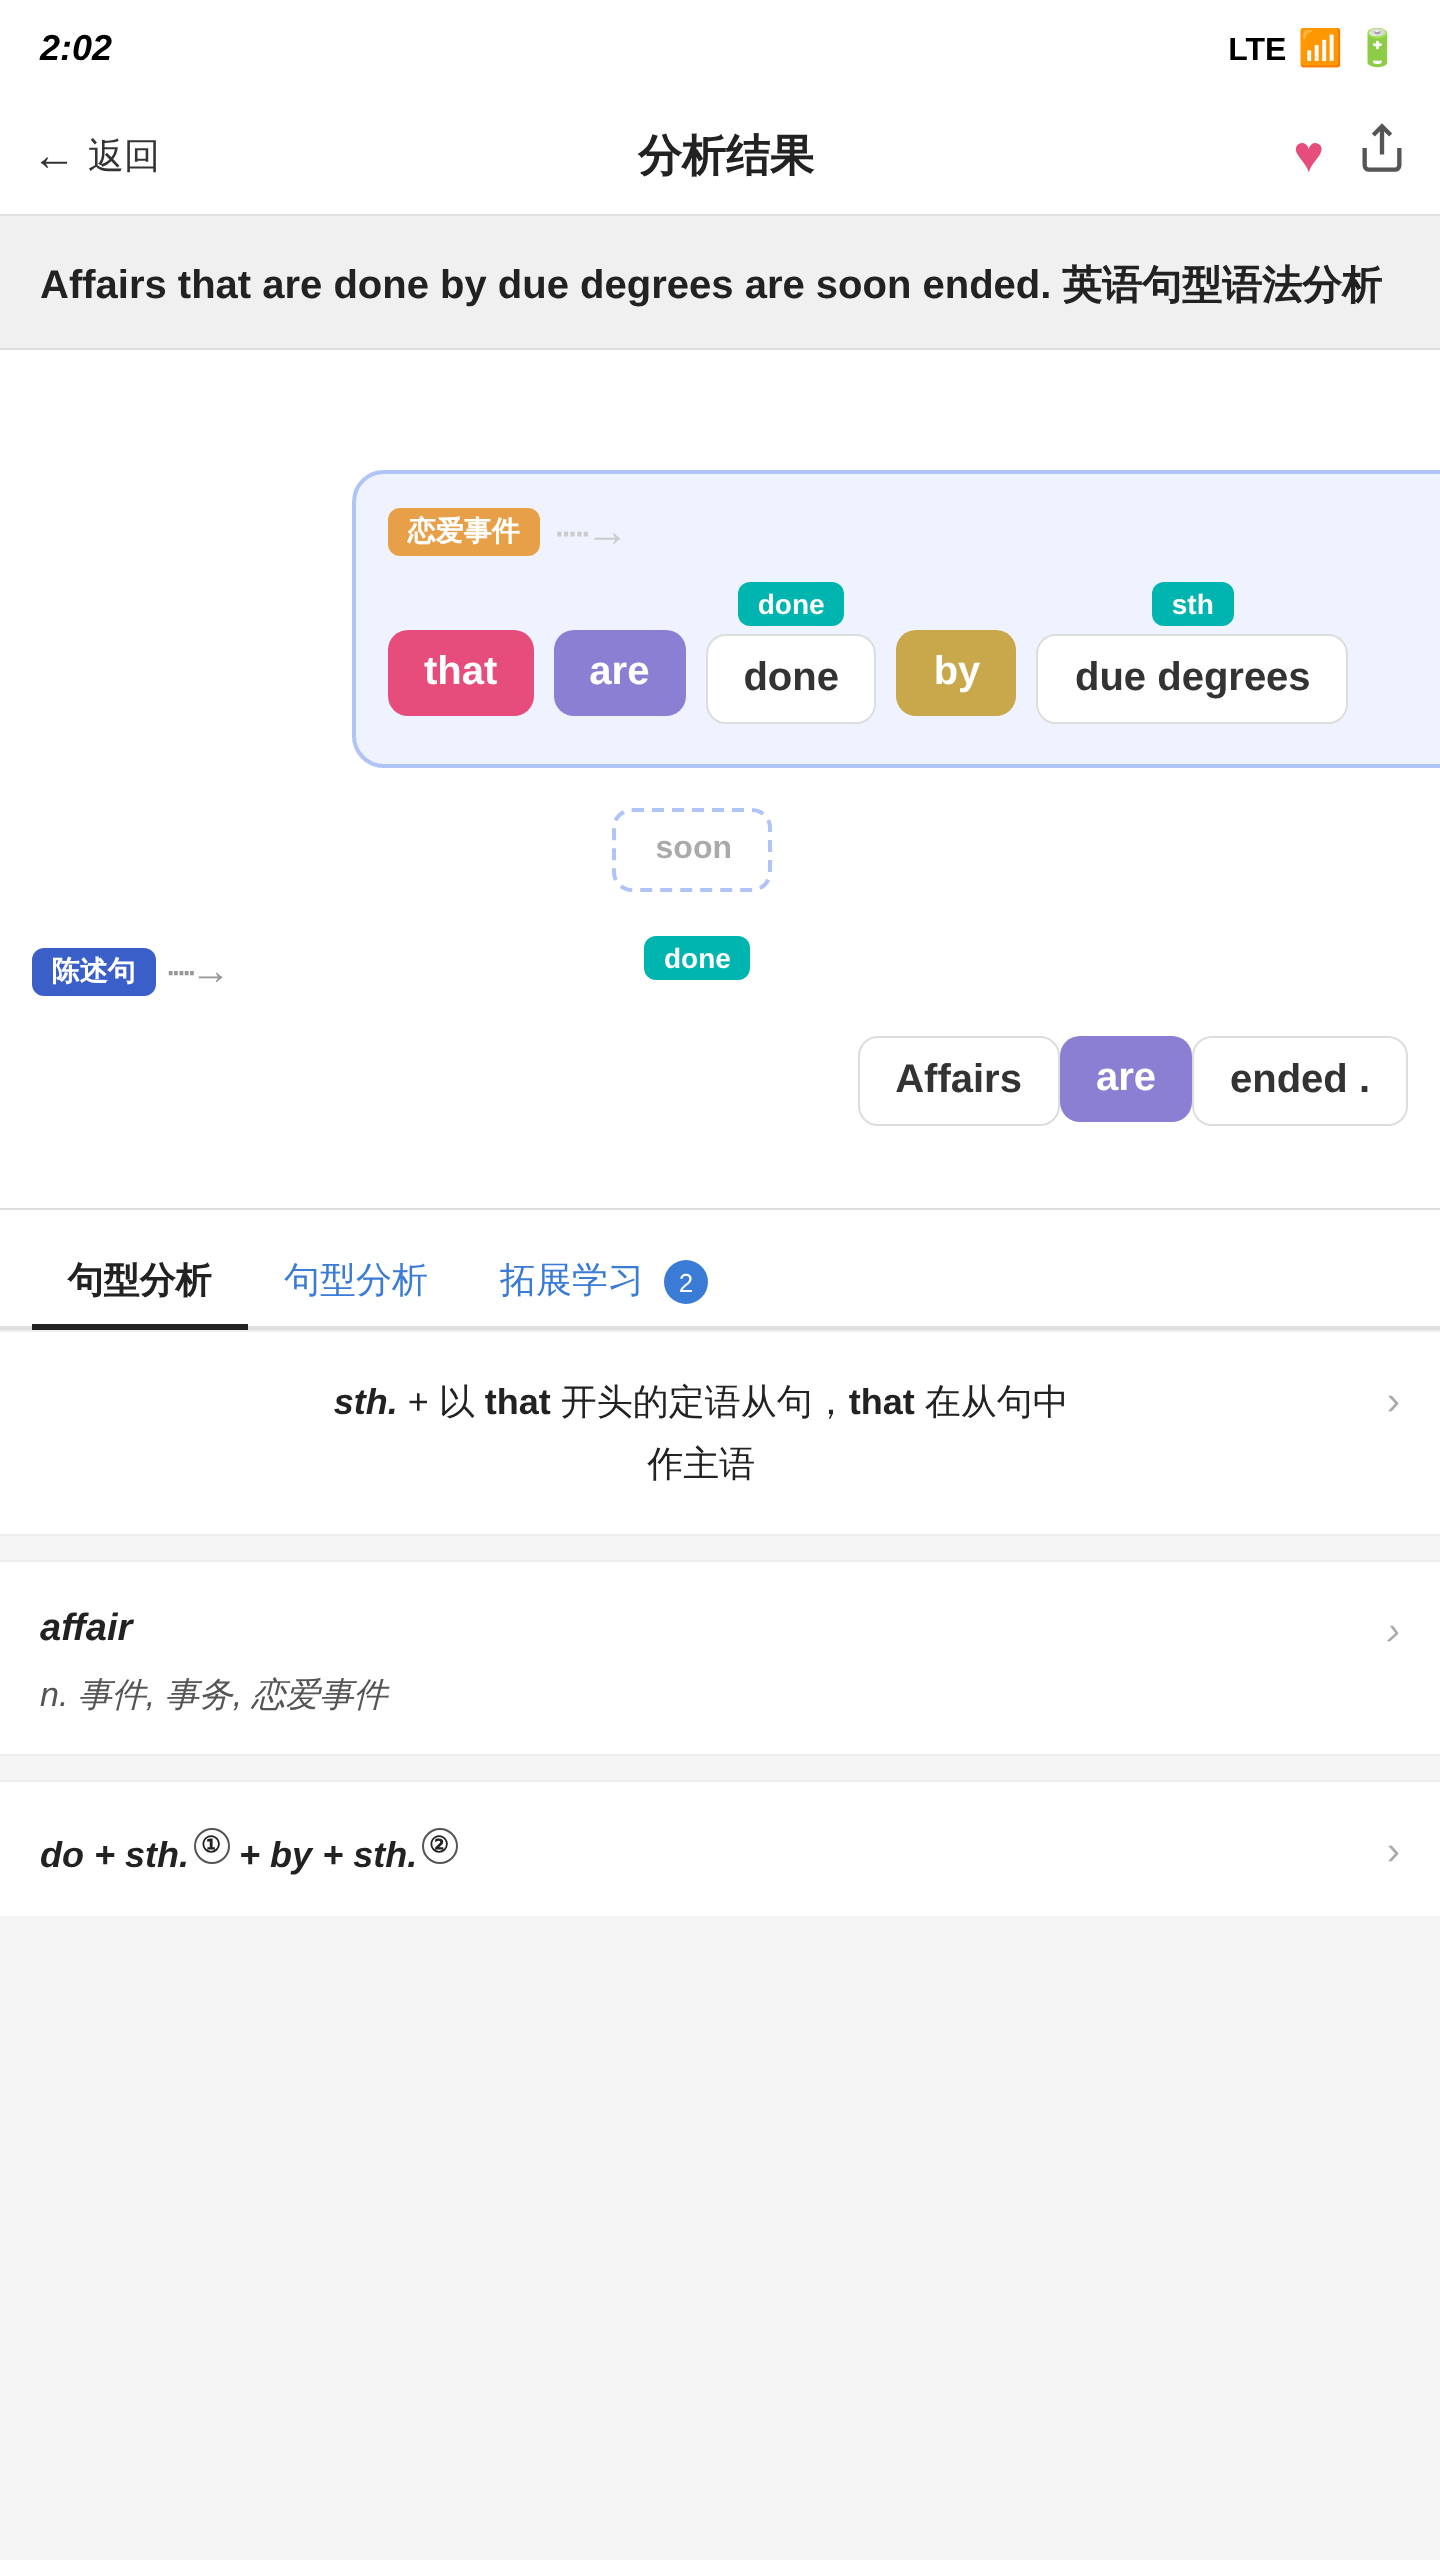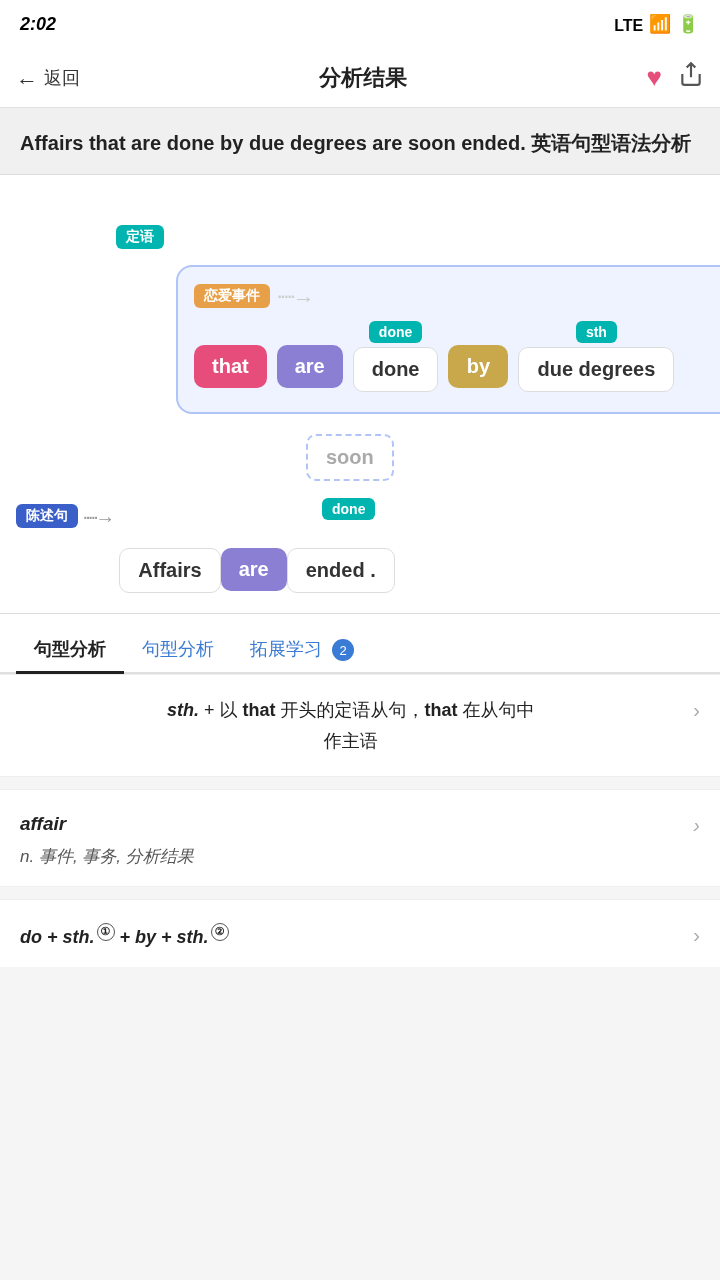--- a/index.html
+++ b/index.html
@@ -141,21 +141,21 @@
     }
     .token-pink { background: #e74d7a; color: #fff; }
     .token-purple { background: #8b7fd4; color: #fff; }
     .token-white { background: #fff; color: #333; border: 1.5px solid #ddd; }
     .token-tan { background: #c8a84b; color: #fff; }
     .token-wide { min-width: 130px; }
     .soon-box {
       border: 2px dashed #b0c4f8;
       border-radius: 10px;
       padding: 10px 18px;
-      font-size: 20px;
+      font-size: 16px;
       color: #aaa;
       font-weight: 600;
       background: #fff;
       min-width: 80px;
       text-align: right;
     }
 
     
     .tabs-bar {
       background: #fff;
@@ -315,23 +315,20 @@
   <div class="sentence-header-text">
     <span><strong>Affairs that are done by due degrees are soon ended.</strong></span>
     <span> 英语句型语法分析</span>
   </div>
 </div>
 
 <div class="diagram-area">
 
   <div class="diagram-relative-wrapper">
 
-    <div style="margin-left: 100px; margin-bottom: 6px;">
-      <span class="label-badge badge-teal">定语</span>
-    </div>
 
     <div style="position:relative; margin-left: 80px; width: 590px;">
       <div class="relative-clause-container">
 
         
         <div class="dycj-label">
           <span class="label-badge badge-orange">恋爱事件</span>
           <span class="arrow-dashed" style="color:#ccc; font-size:22px; letter-spacing:-4px;">·····→</span>
         </div>
 
@@ -369,21 +366,21 @@
     <div style="position:relative; margin-top: 0;">
 
       <div style="position: absolute; left: 290px; top: -10px; z-index:2;">
         <div class="soon-box">soon</div>
       </div>
 
       <div style="position: absolute; left: 306px; top: 54px; z-index:2;">
         <span class="label-badge badge-teal">done</span>
       </div>
 
-      <div style="display:flex; align-items: flex-start; margin-top: 30px; padding-left: 0;">
+      <div style="display:flex; align-items: flex-start; margin-top: 30px; padding-left: 0; justify-content: space-between;">
 
         <div style="display:flex; align-items:center; margin-top: 60px; margin-right: 8px;">
           <span class="label-badge" style="background:#3a5fc8; white-space:nowrap;">陈述句</span>
           <span style="color:#999; font-size:20px; letter-spacing:-4px; margin-left:4px;">·····→</span>
         </div>
 
         <div style="display:flex; align-items:flex-start; gap:0; margin-top: 80px;">
 
           <div class="token-wrapper">
             <span style="height:20px;"></span>
@@ -424,21 +421,21 @@
     <em>sth.</em> + 以 <strong>that</strong> 开头的定语从句，<strong>that</strong> 在从句中<br>作主语
   </div>
   <span class="chevron-icon">›</span>
 </div>
 
 <div class="card-section">
   <div class="card-top">
     <span class="card-title">affair</span>
     <span class="chevron-icon">›</span>
   </div>
-  <div class="card-bottom">n. 事件, 事务, 分析结果</div>
+  <div class="card-bottom">n. 事件, 事务, 恋爱事件</div>
 </div>
 
 <div class="formula-section">
   <div class="formula-text">
     <em>do</em> + <em>sth.</em><span class="sup-circle">①</span> + <em>by</em> + <em>sth.</em><span class="sup-circle">②</span>
   </div>
   <span class="chevron-icon">›</span>
 </div>
 
 </body></html>

